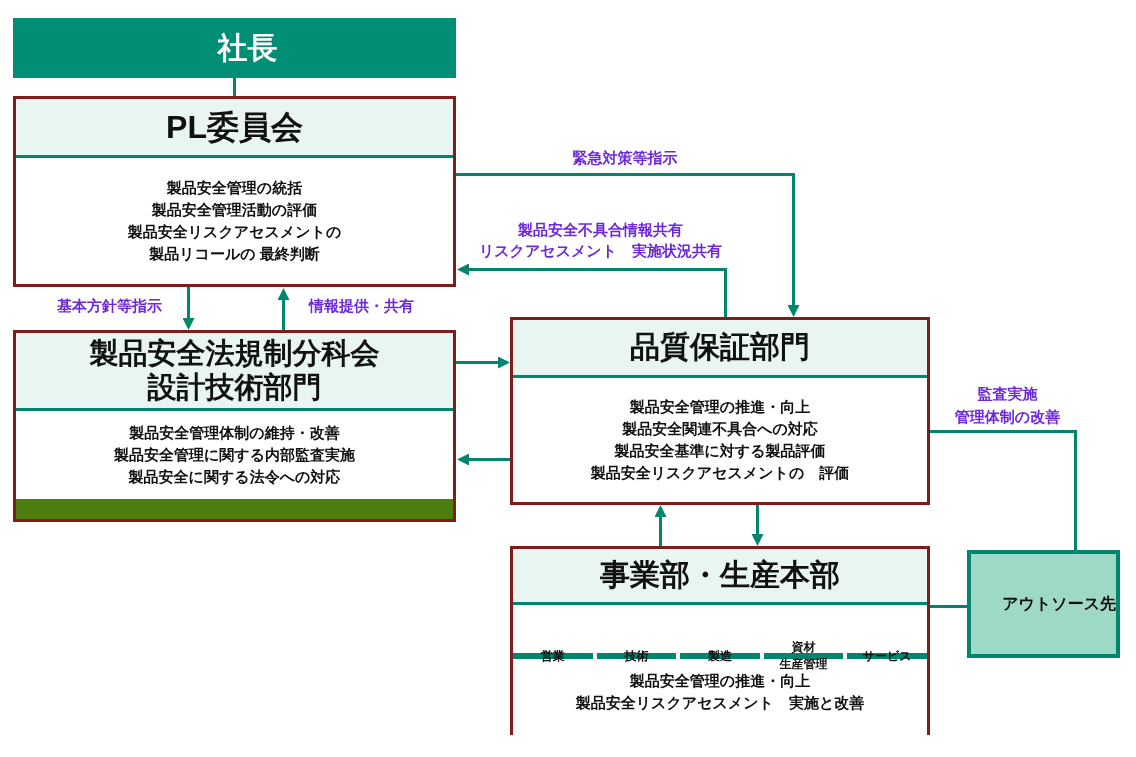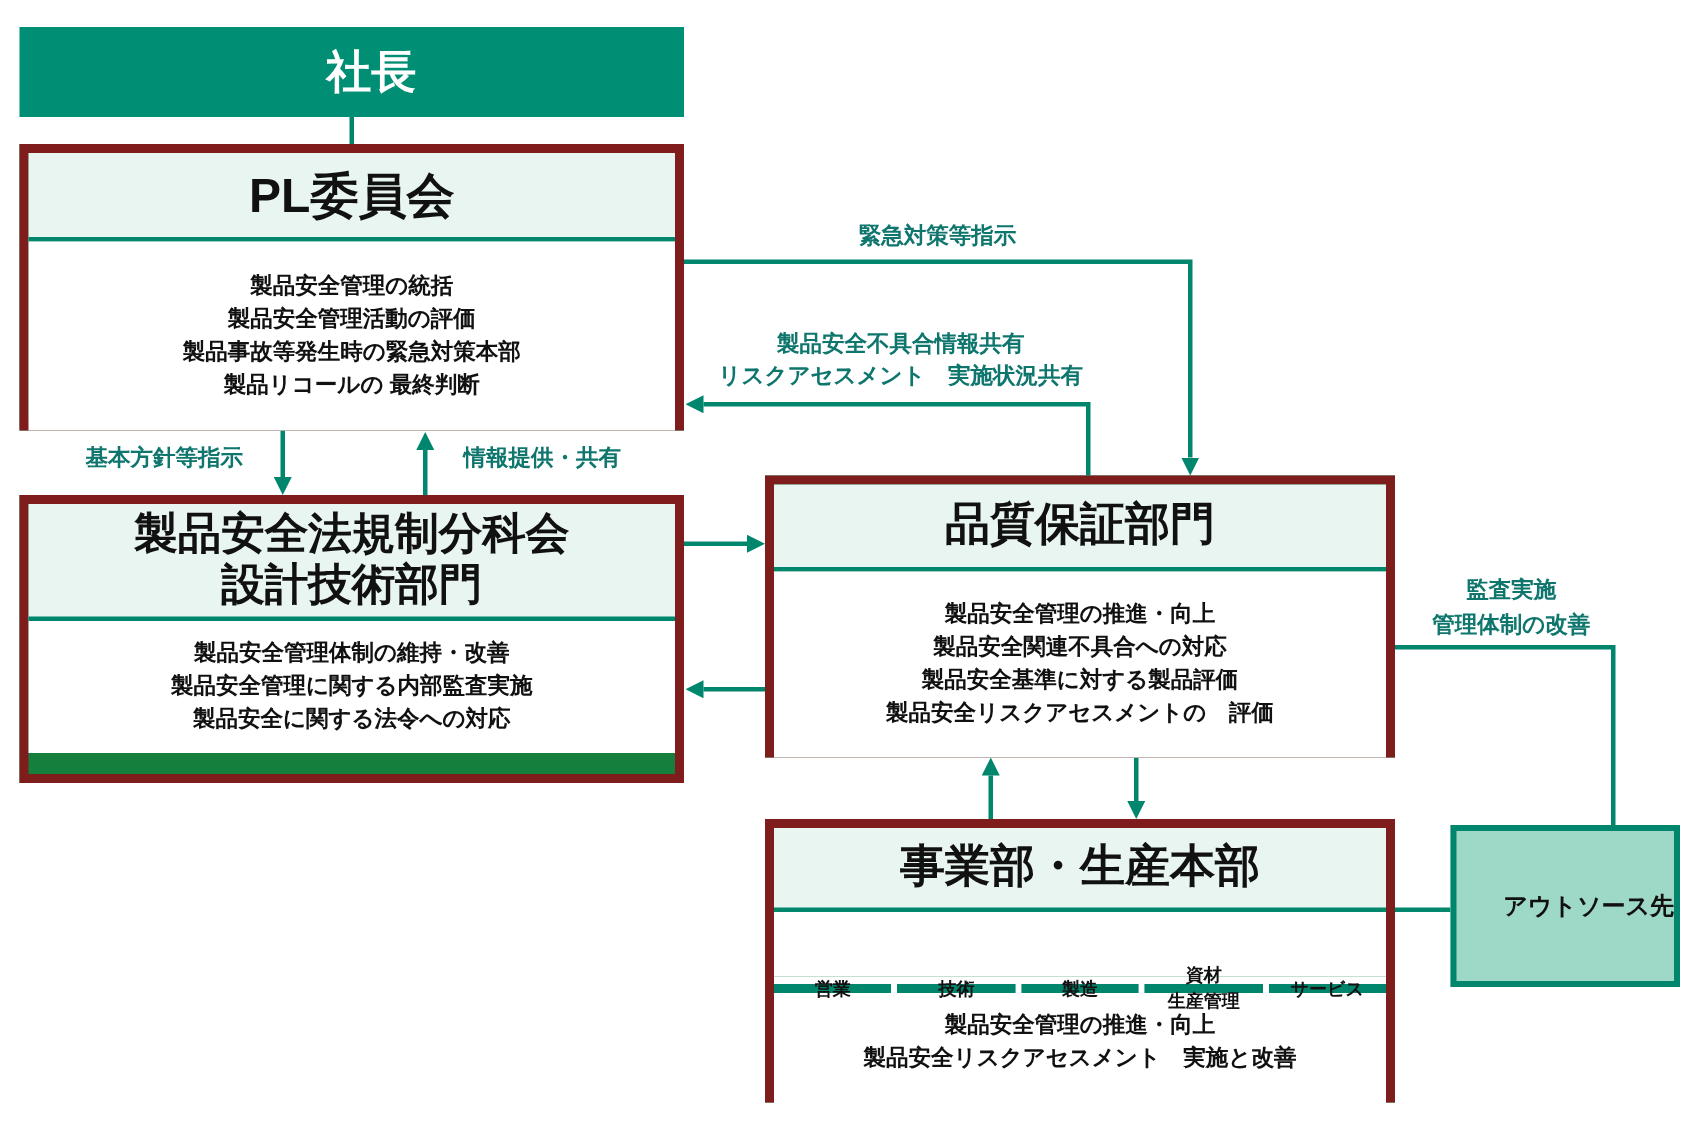--- a/index.html
+++ b/index.html
@@ -3,21 +3,21 @@
 <meta charset="utf-8">
 <style>
   html,body{margin:0;padding:0;background:#fff;}
   .canvas{
     position:relative;width:1136px;height:757px;background:#ffffff;
     font-family:"Liberation Sans","DejaVu Sans",sans-serif;
     color:#111;overflow:hidden;
   }
   .connectors{position:absolute;left:0;top:0;width:1136px;height:757px;pointer-events:none;}
   .box{position:absolute;box-sizing:border-box;}
-  .bordered{border:6px solid #7f1d1d;background:#15803d;}
+  .bordered{border:3px solid #7f1d1d;background:#4d7c0f;}
   .box-header{
     box-sizing:border-box;display:flex;align-items:center;justify-content:center;
     background:#E9F5F1;border-bottom:3px solid #00866D;
     font-weight:bold;text-align:center;line-height:1.15;
   }
   .box-body{
     box-sizing:border-box;display:flex;flex-direction:column;align-items:center;justify-content:center;
     font-weight:bold;font-size:15px;line-height:22px;text-align:right;background:#fff;
   }
   .dark-box{
@@ -43,21 +43,21 @@
   }
   .biz .box-body{height:87px;}
   .outsource{
     left:967px;top:550px;width:153px;height:108px;
     background:#9ED8C6;border:4px solid #00866D;
     display:flex;align-items:center;justify-content:flex-end;
     font-weight:bold;font-size:16px;
   }
   .line-label{
     position:absolute;font-weight:bold;font-size:15px;line-height:21px;
-    text-align:center;white-space:pre-line;color:#0f766e;
+    text-align:center;white-space:pre-line;color:#6d28d9;
   }
   .lbl-emergency{left:480px;top:147px;width:290px;}
   .lbl-share{left:458px;top:219px;width:285px;}
   .lbl-policy{left:42px;top:295px;width:135px;}
   .lbl-info{left:294px;top:295px;width:135px;}
   .lbl-audit{left:940px;top:382px;width:135px;line-height:23px;}
 </style>
 </head>
 <body>
 
@@ -88,21 +88,21 @@
     <span>社長</span>
   </div>
 
   <div class="box bordered pl">
     <div class="box-header">
       <span>PL委員会</span>
     </div>
     <div class="box-body" style="height:126px;">
       <div>製品安全管理の統括</div>
       <div>製品安全管理活動の評価</div>
-      <div>製品事故等発生時の緊急対策本部</div>
+      <div>製品安全リスクアセスメントの</div>
       <div>製品リコールの 最終判断</div>
     </div>
   </div>
 
   <div class="box bordered sub">
     <div class="box-header" style="flex-direction:column;">
       <div>製品安全法規制分科会</div>
       <div>設計技術部門</div>
     </div>
     <div class="box-body" style="height:88px;">

